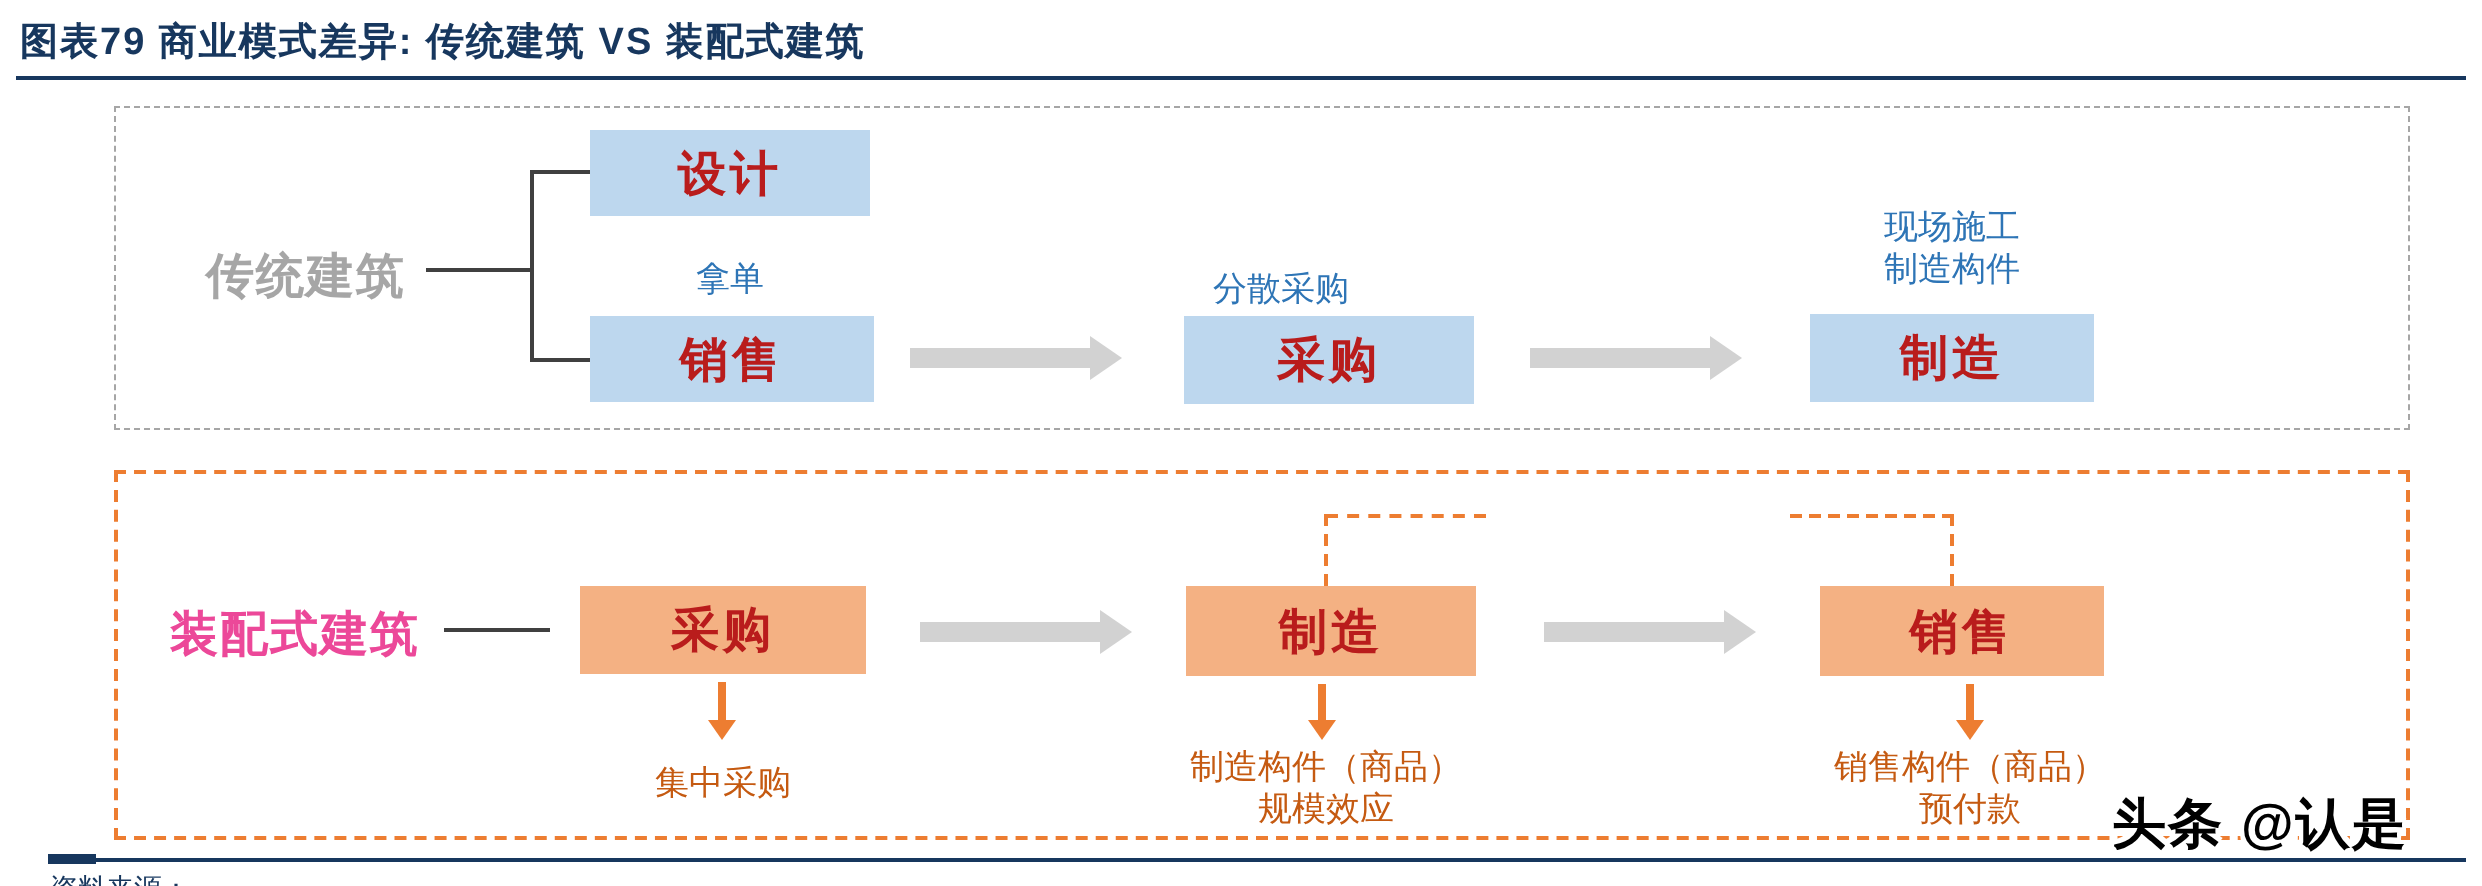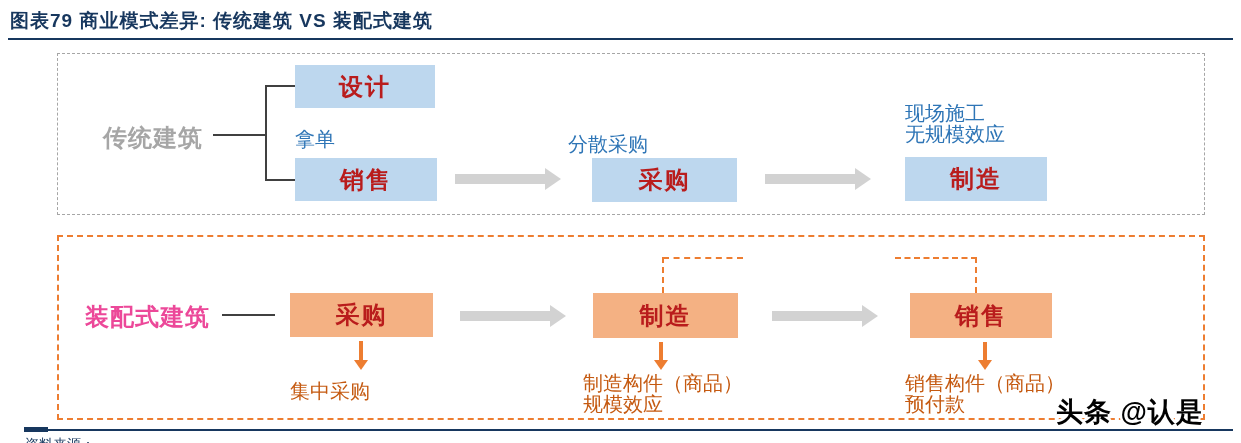--- a/index.html
+++ b/index.html
@@ -32,21 +32,21 @@
   .pbox.blue{background:#BDD7EE;}
   .pbox.orange{background:#F4B183;}
   .pbox.bim{background:#C55A11;color:#fff;font-size:21px;letter-spacing:1px;}
 
   
   .side-label{position:absolute;font-weight:bold;font-size:24px;white-space:nowrap;letter-spacing:1px;}
   .side-label.gray{color:#A6A6A6;}
   .side-label.black{color:#ec4899;}
 
   
-  .note{position:absolute;text-align:left;font-size:20px;line-height:21px;white-space:nowrap;}
+  .note{position:absolute;text-align:center;font-size:17px;line-height:21px;white-space:nowrap;}
   .note.blue{color:#2E75B6;}
   .note.orange{color:#C55A11;}
 
   
   .arrow-right{position:absolute;height:10px;background:#D2D2D2;}
   .arrow-right::after{
     content:"";position:absolute;right:-16px;top:-6px;width:0;height:0;
     border-left:16px solid #D2D2D2;border-top:11px solid transparent;border-bottom:11px solid transparent;
   }
 
@@ -103,21 +103,21 @@
   <div class="arrow-right" style="left:455px;top:174px;width:90px;"></div>
 
   <div class="note blue" style="left:568px;top:134px;width:145px;">分散采购</div>
 
   <div class="pbox blue" style="left:592px;top:158px;width:145px;height:44px;">采购</div>
 
   <div class="arrow-right" style="left:765px;top:174px;width:90px;"></div>
 
   <div class="note blue" style="left:905px;top:103px;width:142px;">
     <div>现场施工</div>
-    <div>无规模效应</div>
+    <div>制造构件</div>
   </div>
 
   <div class="pbox blue" style="left:905px;top:157px;width:142px;height:44px;">制造</div>
 
   <div class="container-bottom"></div>
 
   <div class="side-label black" style="left:85px;top:301px;">装配式建筑</div>
 
   <div class="hline" style="left:222px;top:314px;width:53px;"></div>
 

